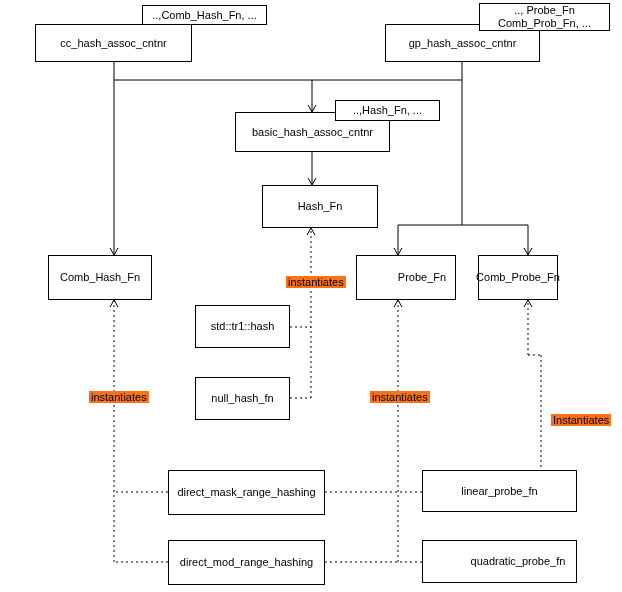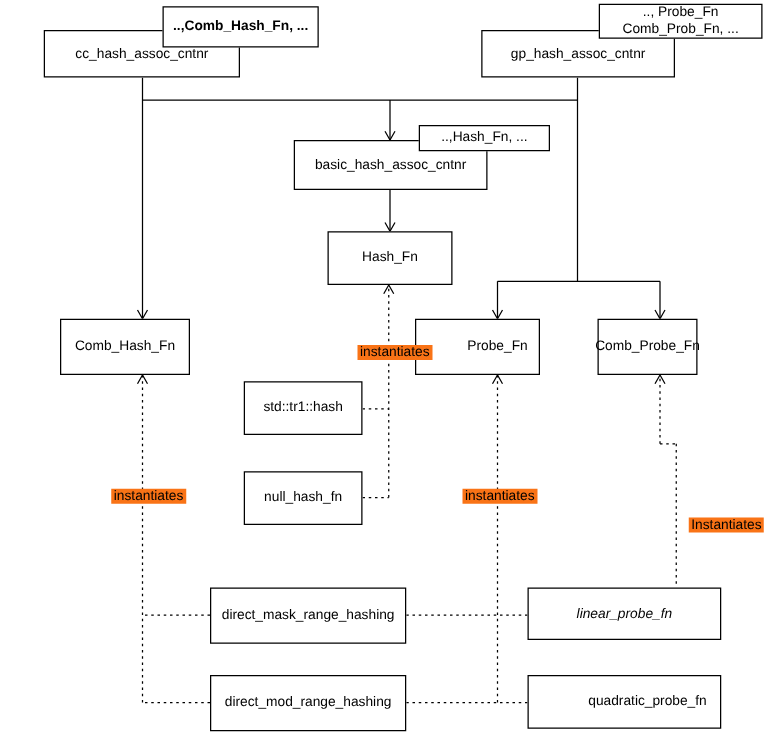--- a/index.html
+++ b/index.html
@@ -97,46 +97,46 @@
     </g>
     <polyline points="524,307 528,300 532,307"></polyline>
   </svg>
 
   <div class="node" style="left:35px; top:24px; width:157px; height:38px;">cc_hash_assoc_cntnr</div>
 
   <div class="node" style="left:235px; top:112px; width:155px; height:40px;">basic_hash_assoc_cntnr</div>
 
   <div class="node" style="left:385px; top:24px; width:155px; height:38px;">gp_hash_assoc_cntnr</div>
 
-  <div class="node" style="left:130px; top:5px; width:125px; height:33px;font-weight:bold;">..,Comb_Hash_Fn, ...</div>
+  <div class="node" style="left:142px; top:5px; width:125px; height:20px;">..,Comb_Hash_Fn, ...</div>
 
   <div class="node tag" style="left:479px; top:3px; width:131px; height:28px;">
     <span>.., Probe_Fn</span>
     <span>Comb_Prob_Fn, ...</span>
   </div>
 
   <div class="node" style="left:335px; top:100px; width:105px; height:21px;">..,Hash_Fn, ...</div>
 
-  <div class="node" style="left:262px; top:185px; width:100px; height:43px;">Hash_Fn</div>
+  <div class="node" style="left:262px; top:185px; width:116px; height:43px;">Hash_Fn</div>
 
   <div class="node" style="left:48px; top:255px; width:104px; height:45px;">Comb_Hash_Fn</div>
 
-  <div class="node" style="left:332px; top:255px; width:100px; height:45px;padding-left:35px;">Probe_Fn</div>
+  <div class="node" style="left:356px; top:255px; width:100px; height:45px;padding-left:35px;">Probe_Fn</div>
 
   <div class="node" style="left:478px; top:255px; width:80px; height:45px;">Comb_Probe_Fn</div>
 
   <div class="node" style="left:195px; top:305px; width:95px; height:43px;">std::tr1::hash</div>
 
   <div class="node" style="left:195px; top:377px; width:95px; height:43px;">null_hash_fn</div>
 
   <div class="node" style="left:168px; top:470px; width:157px; height:45px;">direct_mask_range_hashing</div>
 
   <div class="node" style="left:168px; top:540px; width:157px; height:45px;">direct_mod_range_hashing</div>
 
-  <div class="node" style="left:422px; top:470px; width:155px; height:42px;font-style:italic;">linear_probe_fn</div>
+  <div class="node" style="left:422px; top:470px; width:155px; height:42px;">linear_probe_fn</div>
 
   <div class="node" style="left:422px; top:540px; width:155px; height:43px;padding-left:40px;">quadratic_probe_fn</div>
 
   <div class="edge-label" style="left:286px; top:276px;">instantiates</div>
 
   <div class="edge-label" style="left:89px; top:391px;">instantiates</div>
 
   <div class="edge-label" style="left:370px; top:391px;">instantiates</div>
 
   <div class="edge-label" style="left:551px; top:414px;">Instantiates</div>

